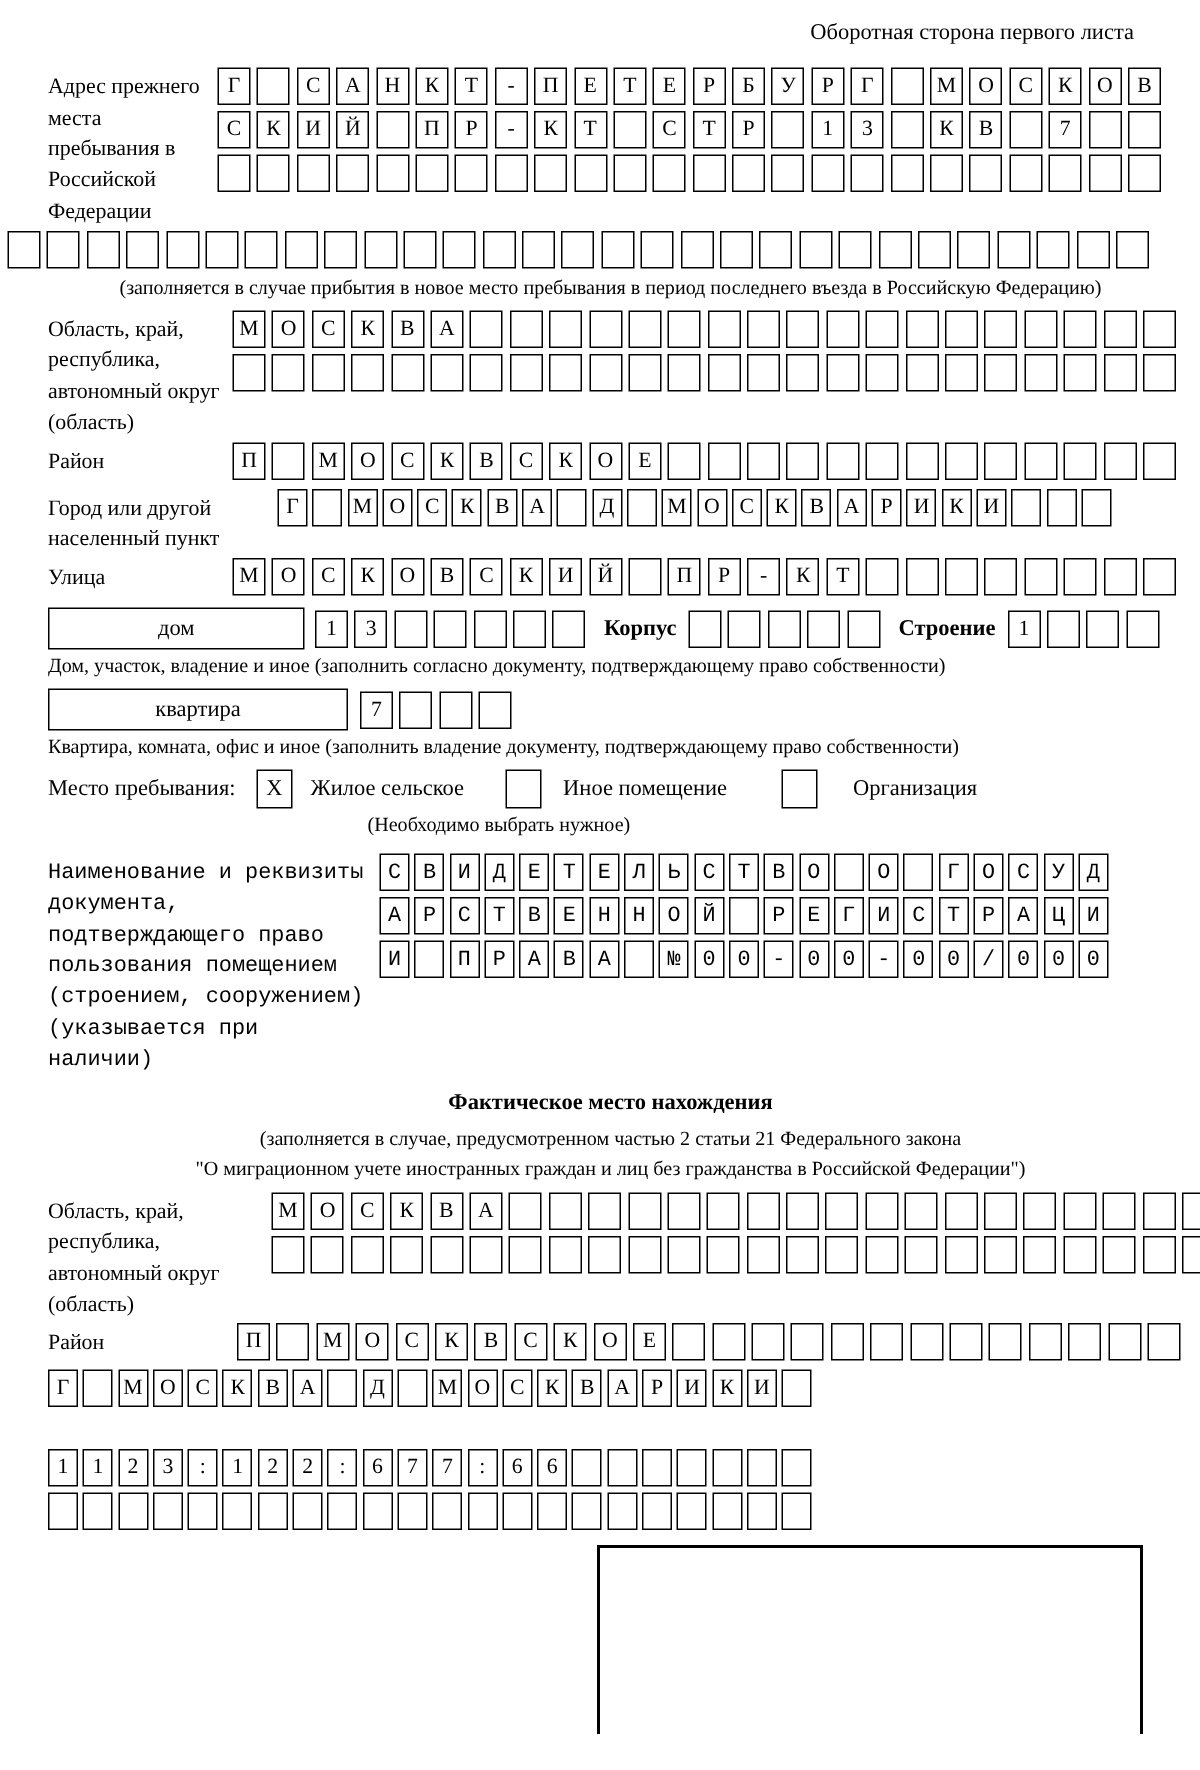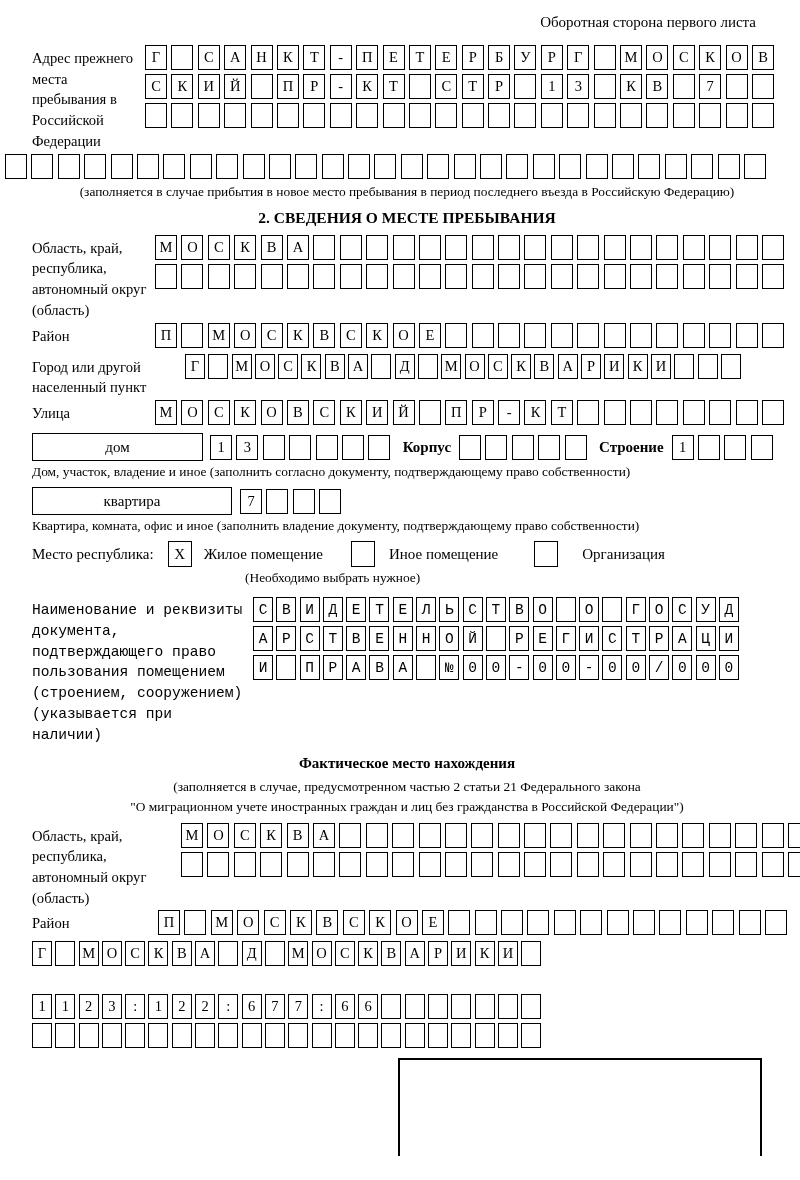--- a/index.html
+++ b/index.html
@@ -159,21 +159,20 @@
       <span class="cell"></span>
       <span class="cell"></span>
       <span class="cell"></span>
       <span class="cell"></span>
       <span class="cell"></span>
       <span class="cell"></span>
       <span class="cell"></span>
     </div>
   <div class="note center">(заполняется в случае прибытия в новое место пребывания в период последнего въезда в Российскую Федерацию)</div>
 
-  <div class="section-title">2. СВЕДЕНИЯ О МЕСТЕ ПРЕБЫВАНИЯ</div>
 
   <div class="frow">
     <div class="label" style="width:123px;">Область, край, республика, автономный округ (область)</div>
     <div class="cellcol">
       <div class="cellrow">
           <span class="cell">М</span>
           <span class="cell">О</span>
           <span class="cell">С</span>
           <span class="cell">К</span>
           <span class="cell">В</span>
@@ -350,23 +349,23 @@
     <div class="cellrow" style="margin:0 0 0 8px;">
         <span class="cell">7</span>
         <span class="cell"></span>
         <span class="cell"></span>
         <span class="cell"></span>
       </div>
   </div>
   <div class="note">Квартира, комната, офис и иное (заполнить владение документу, подтверждающему право собственности)</div>
 
   <div class="stay-row">
-    <span>Место республика:</span>
+    <span>Место пребывания:</span>
     <span class="checkcell" style="margin:0 12px 0 14px;">X</span>
-    <span>Жилое помещение</span>
+    <span>Жилое сельское</span>
     <span class="checkcell" style="margin:0 14px 0 28px;"></span>
     <span>Иное помещение</span>
     <span class="checkcell" style="margin:0 24px 0 36px;"></span>
     <span>Организация</span>
   </div>
   <div class="note" style="margin-left:213px;">(Необходимо выбрать нужное)</div>
 
   <div class="frow mt10">
     <div class="label" style="width:221px;">Наименование и реквизиты документа, подтверждающего право пользования помещением (строением, сооружением) (указывается при наличии)</div>
     <div class="cellcol">

